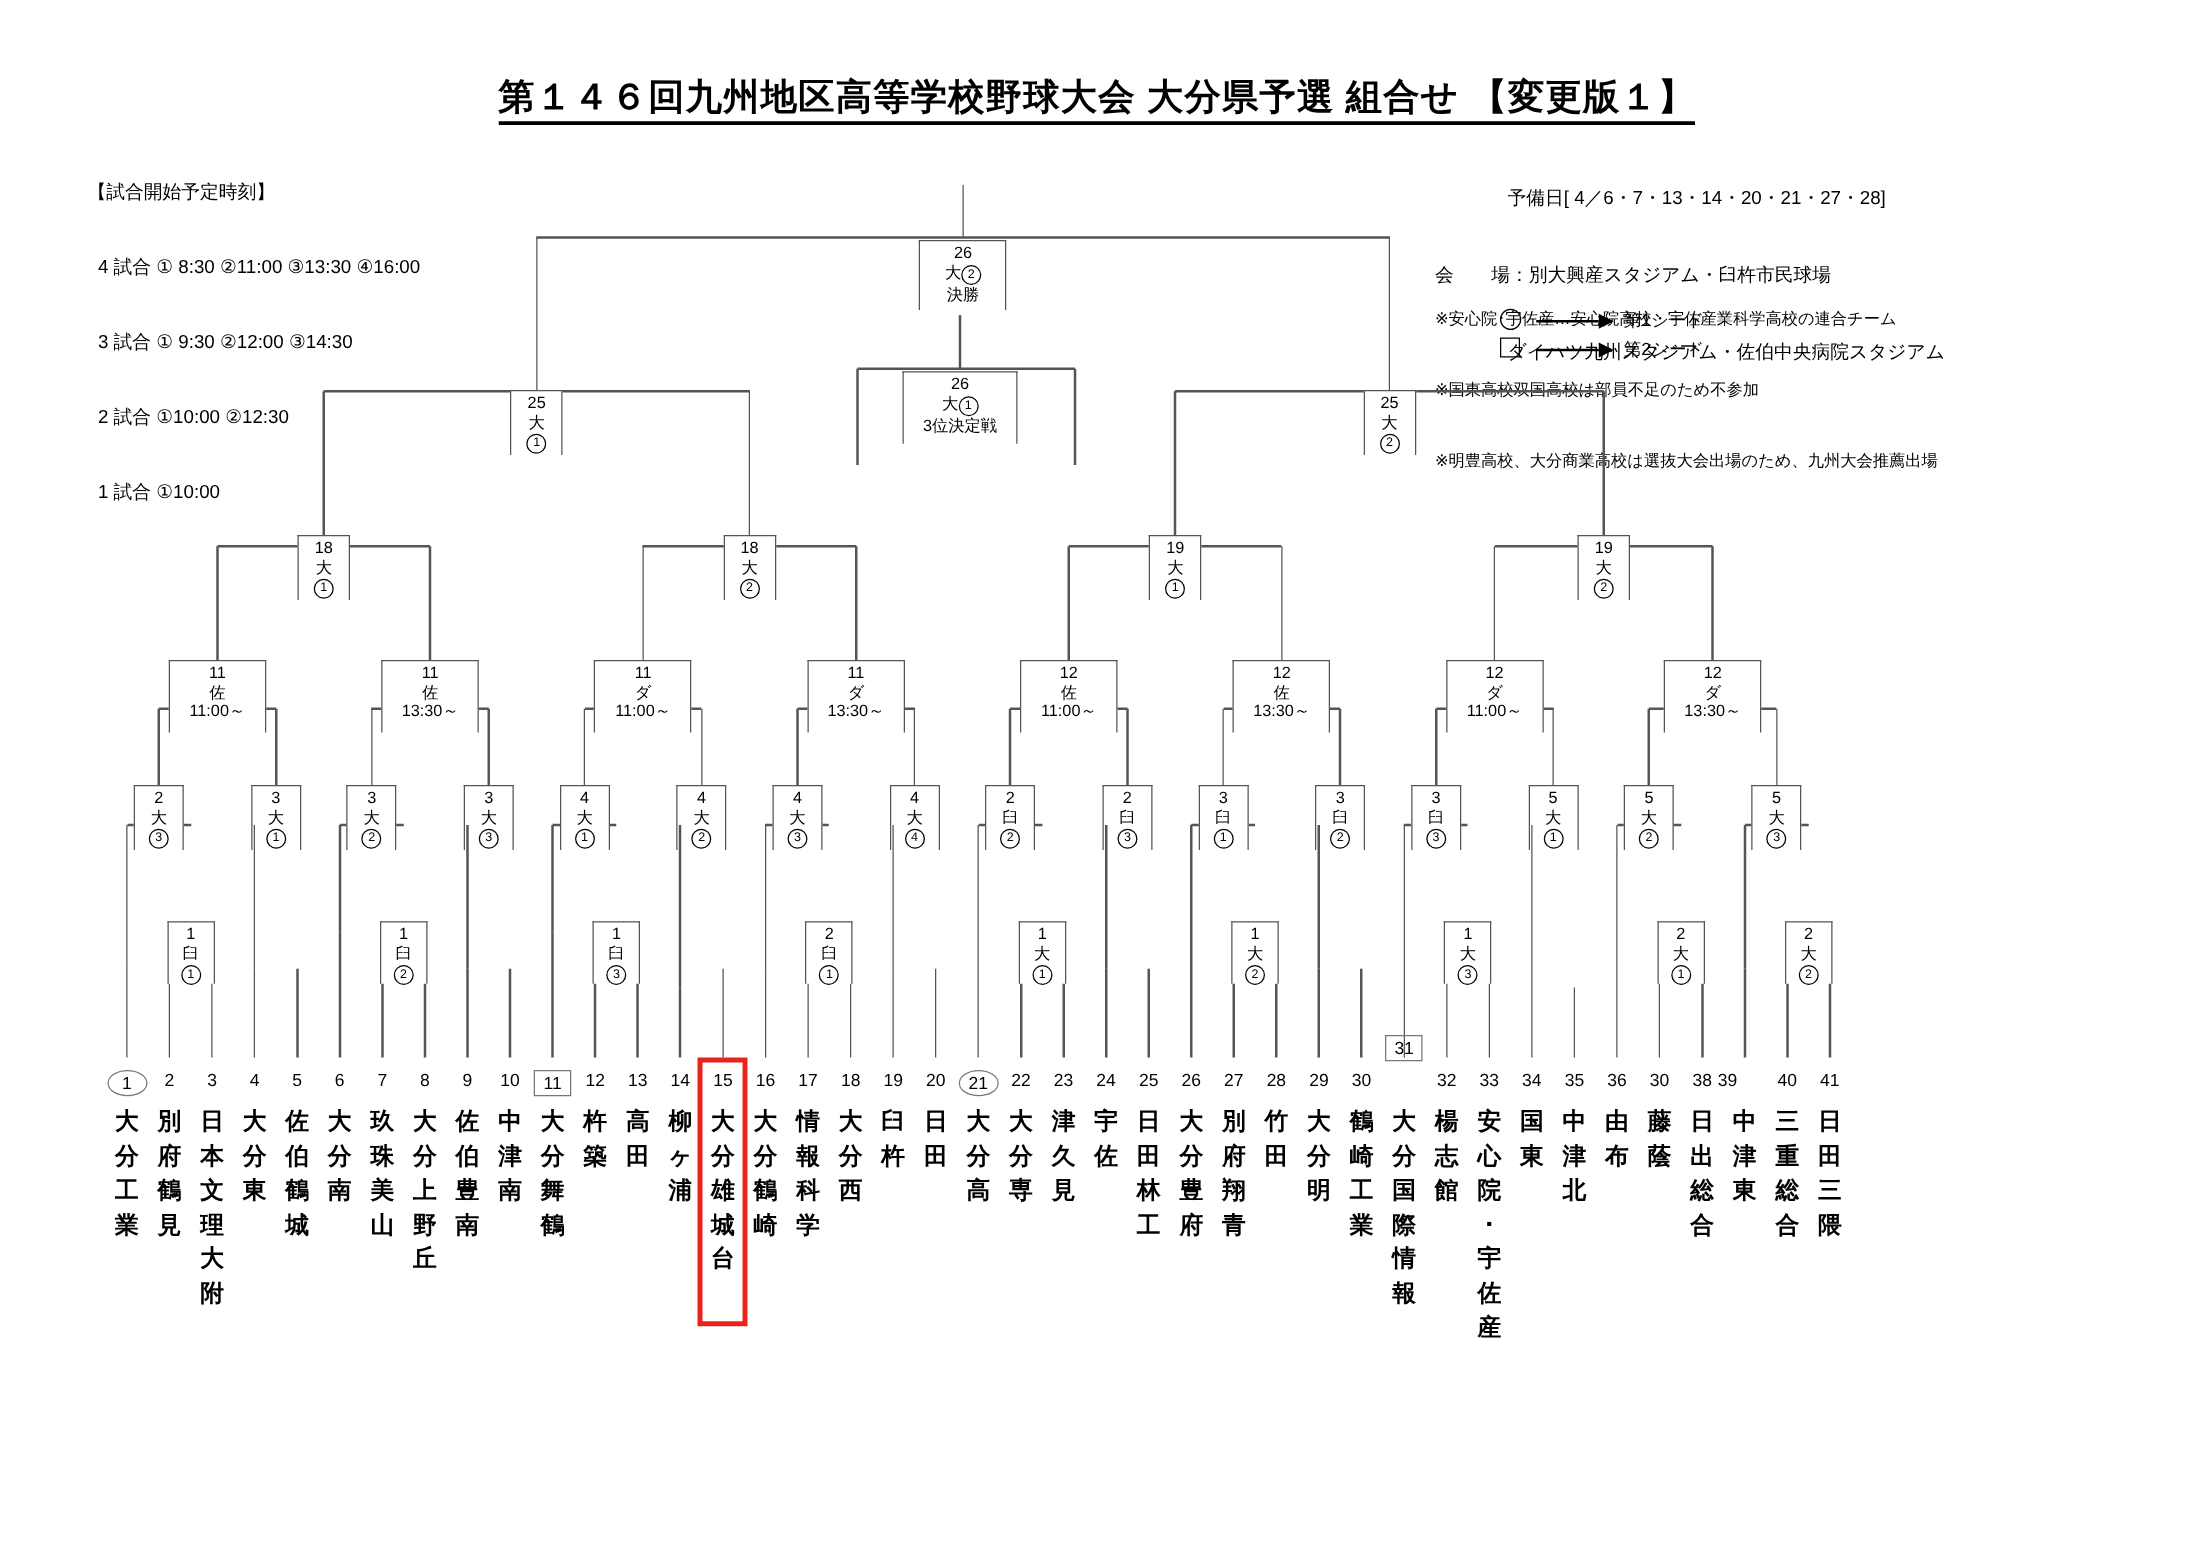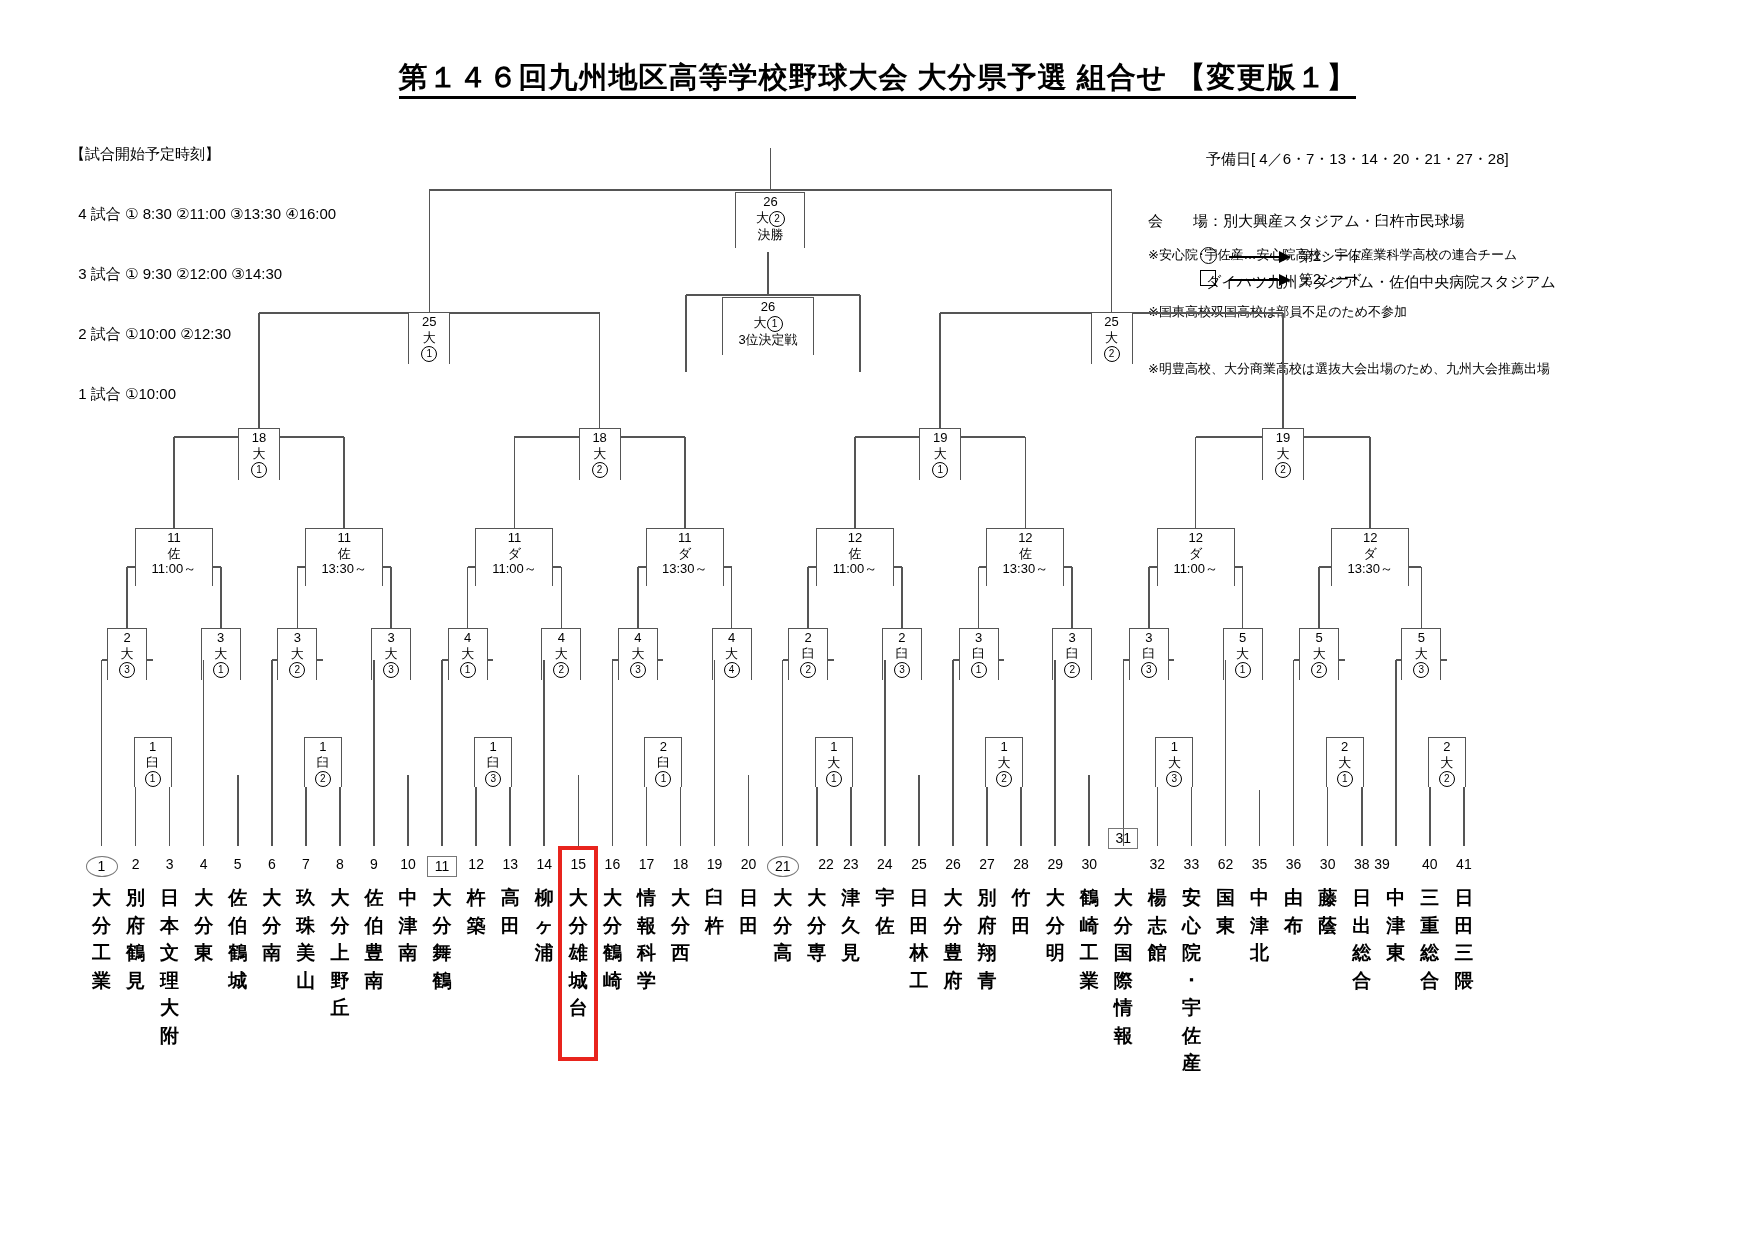--- a/index.html
+++ b/index.html
@@ -566,21 +566,21 @@
     <div class="sname" style="left: 731.64px; top: 884px;">
       <div>日</div>
       <div>田</div>
     </div>
     <div class="pnum" style="left: 765.7px; top: 856px;"><span class="c1">21</span></div>
     <div class="sname" style="left: 765.7px; top: 884px;">
       <div>大</div>
       <div>分</div>
       <div>高</div>
     </div>
-    <div class="pnum" style="left: 799.76px; top: 856px; text-align: right;">22</div>
+    <div class="pnum" style="left: 799.76px; top: 856px;">22</div>
     <div class="sname" style="left: 799.76px; top: 884px;">
       <div>大</div>
       <div>分</div>
       <div>専</div>
     </div>
     <div class="pnum" style="left: 833.82px; top: 856px;">23</div>
     <div class="sname" style="left: 833.82px; top: 884px;">
       <div>津</div>
       <div>久</div>
       <div>見</div>
@@ -647,21 +647,21 @@
     <div class="pnum" style="left: 1174.42px; top: 856px;">33</div>
     <div class="sname" style="left: 1174.42px; top: 884px;">
       <div>安</div>
       <div>心</div>
       <div>院</div>
       <div>･</div>
       <div>宇</div>
       <div>佐</div>
       <div>産</div>
     </div>
-    <div class="pnum" style="left: 1208.48px; top: 856px;">62</div>
+    <div class="pnum" style="left: 1208.48px; top: 856px;">34</div>
     <div class="sname" style="left: 1208.48px; top: 884px;">
       <div>国</div>
       <div>東</div>
     </div>
     <div class="pnum" style="left: 1242.54px; top: 856px;">35</div>
     <div class="sname" style="left: 1242.54px; top: 884px;">
       <div>中</div>
       <div>津</div>
       <div>北</div>
     </div>

